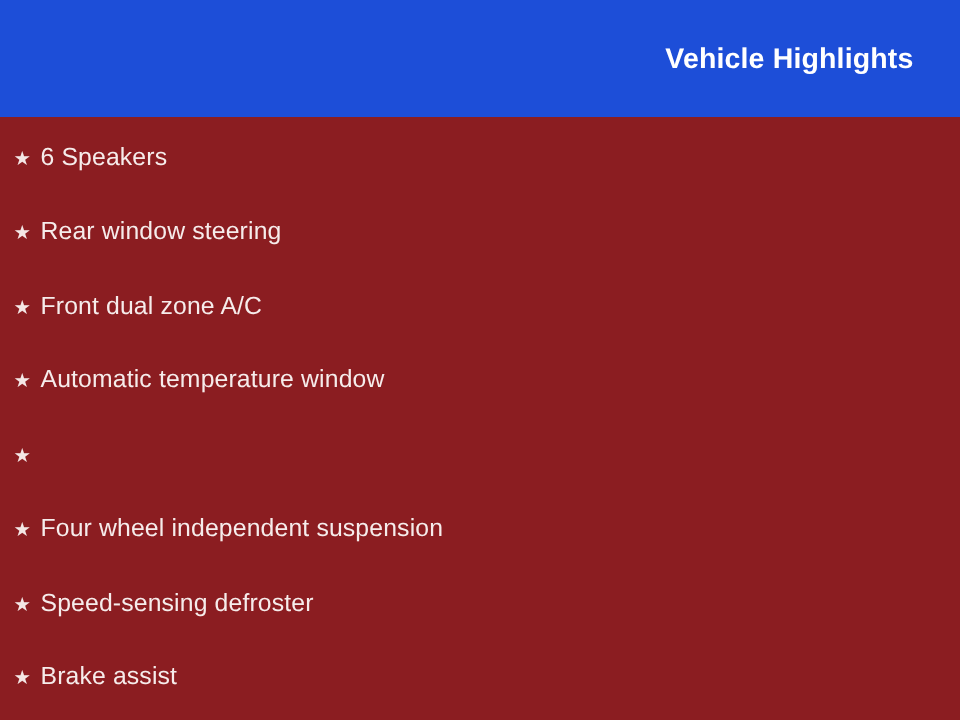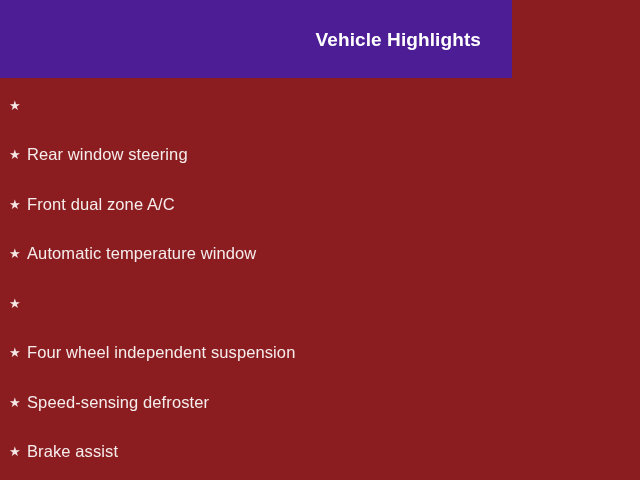--- a/index.html
+++ b/index.html
@@ -18,23 +18,23 @@
     position: relative;
     width: 640px;
     height: 480px;
     background: #8b1d21;
   }
   
   #header {
     position: absolute;
     left: 0;
     top: 0;
-    width: 512px;
+    width: 640px;
     height: 78px;
-    background: #4c1d95;
+    background: #1d4ed8;
     box-sizing: border-box;
     display: flex;
     align-items: center;
     justify-content: flex-end;
     padding-right: 31px;
   }
   #header-title {
     color: #ffffff;
     font-family: "Liberation Sans", sans-serif;
     font-size: 19px;
@@ -94,20 +94,21 @@
 
   <div id="header">
     <div id="header-title">Vehicle Highlights</div>
   </div>
 
   <div id="highlights-body">
     <ul id="highlights-list">
 
       <li class="highlight-item" style="top:15px">
         <span class="bullet-star">★</span>
+        <span class="highlight-label">6 Speakers</span>
       </li>
 
       <li class="highlight-item" style="top:64.5px">
         <span class="bullet-star">★</span>
         <span class="highlight-label">Rear window steering</span>
       </li>
 
       <li class="highlight-item" style="top:114px">
         <span class="bullet-star">★</span>
         <span class="highlight-label">Front dual zone A/C</span>

